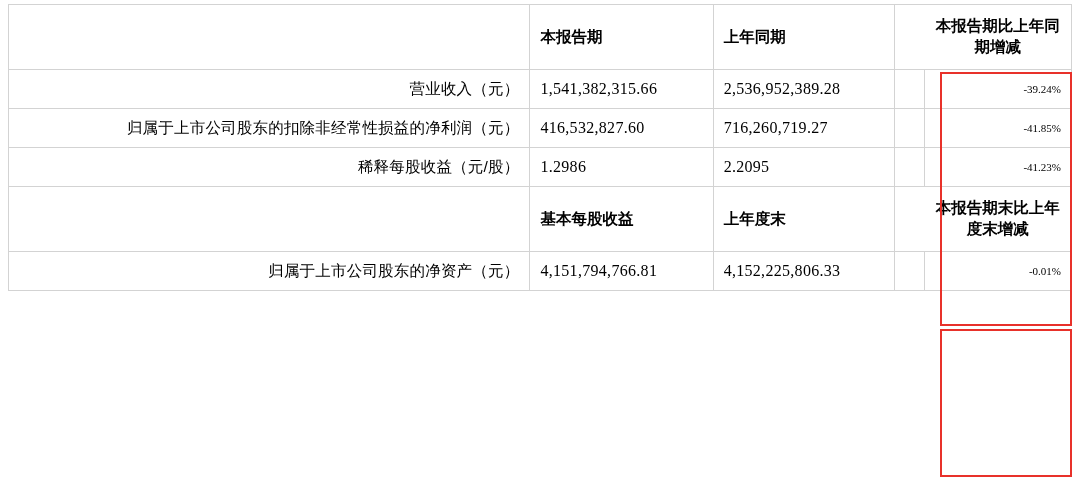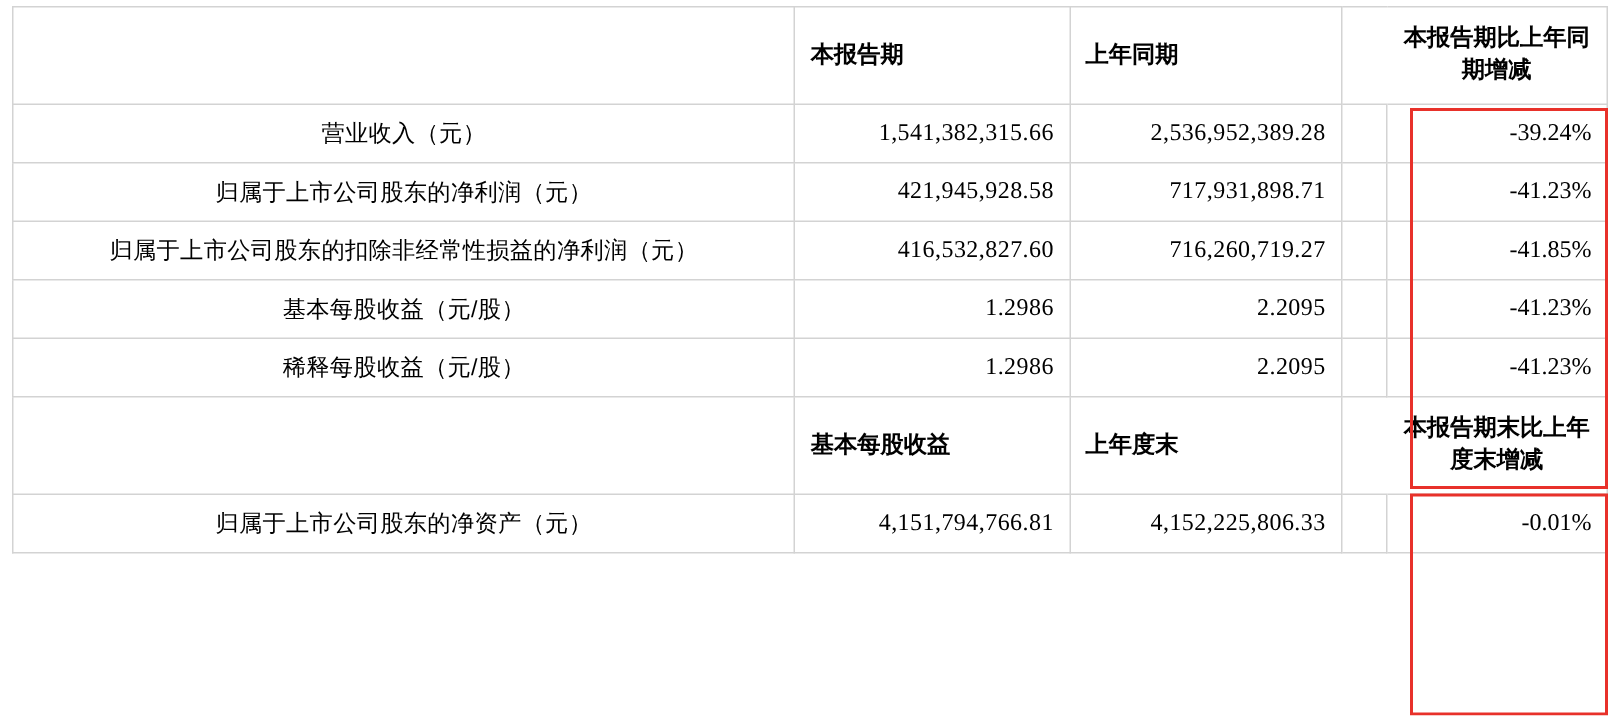--- a/index.html
+++ b/index.html
@@ -35,41 +35,41 @@
     background: #ffffff;
   }
   
   col.c-label { width: 518px; }
   col.c-cur   { width: 182px; }
   col.c-prev  { width: 180px; }
   col.c-gapo  { width: 30px; }
   col.c-chg   { width: 146px; }
 
   td.label {
-    text-align: center;
+    text-align: right;
     white-space: nowrap;
     letter-spacing: 0.2px;
     margin-left: 40px;
   }
   td.num {
-    text-align: right;
+    text-align: left;
     white-space: nowrap;
     font-family: "Liberation Serif", "DejaVu Serif", serif;
     font-size: 16px;
     letter-spacing: 0.3px;
   }
   td.gap {
     border-left: 1px solid #d3d3d3;
     border-right: none;
   }
   td.chg {
     text-align: right;
     white-space: nowrap;
     font-family: "Liberation Serif", "DejaVu Serif", serif;
-    font-size: 16px;
+    font-size: 11px;
     border-left: none;
     padding-right: 14px;
   }
   td.head {
     text-align: left;
     font-weight: bold;
     white-space: normal;
     line-height: 1.35;
     font-size: 15.5px;
   }
@@ -130,39 +130,25 @@
       </tr>
 
       <tr>
         <td class="label">营业收入（元）</td>
         <td class="num">1,541,382,315.66</td>
         <td class="num">2,536,952,389.28</td>
         <td class="gap"></td>
         <td class="chg">-39.24%</td>
       </tr>
       <tr>
-        <td class="label">归属于上市公司股东的净利润（元）</td>
-        <td class="num">421,945,928.58</td>
-        <td class="num">717,931,898.71</td>
-        <td class="gap"></td>
-        <td class="chg">-41.23%</td>
-      </tr>
-      <tr>
         <td class="label">归属于上市公司股东的扣除非经常性损益的净利润（元）</td>
         <td class="num">416,532,827.60</td>
         <td class="num">716,260,719.27</td>
         <td class="gap"></td>
         <td class="chg">-41.85%</td>
-      </tr>
-      <tr>
-        <td class="label">基本每股收益（元/股）</td>
-        <td class="num">1.2986</td>
-        <td class="num">2.2095</td>
-        <td class="gap"></td>
-        <td class="chg">-41.23%</td>
       </tr>
       <tr>
         <td class="label">稀释每股收益（元/股）</td>
         <td class="num">1.2986</td>
         <td class="num">2.2095</td>
         <td class="gap"></td>
         <td class="chg">-41.23%</td>
       </tr>
 
       <tr class="header-row">

